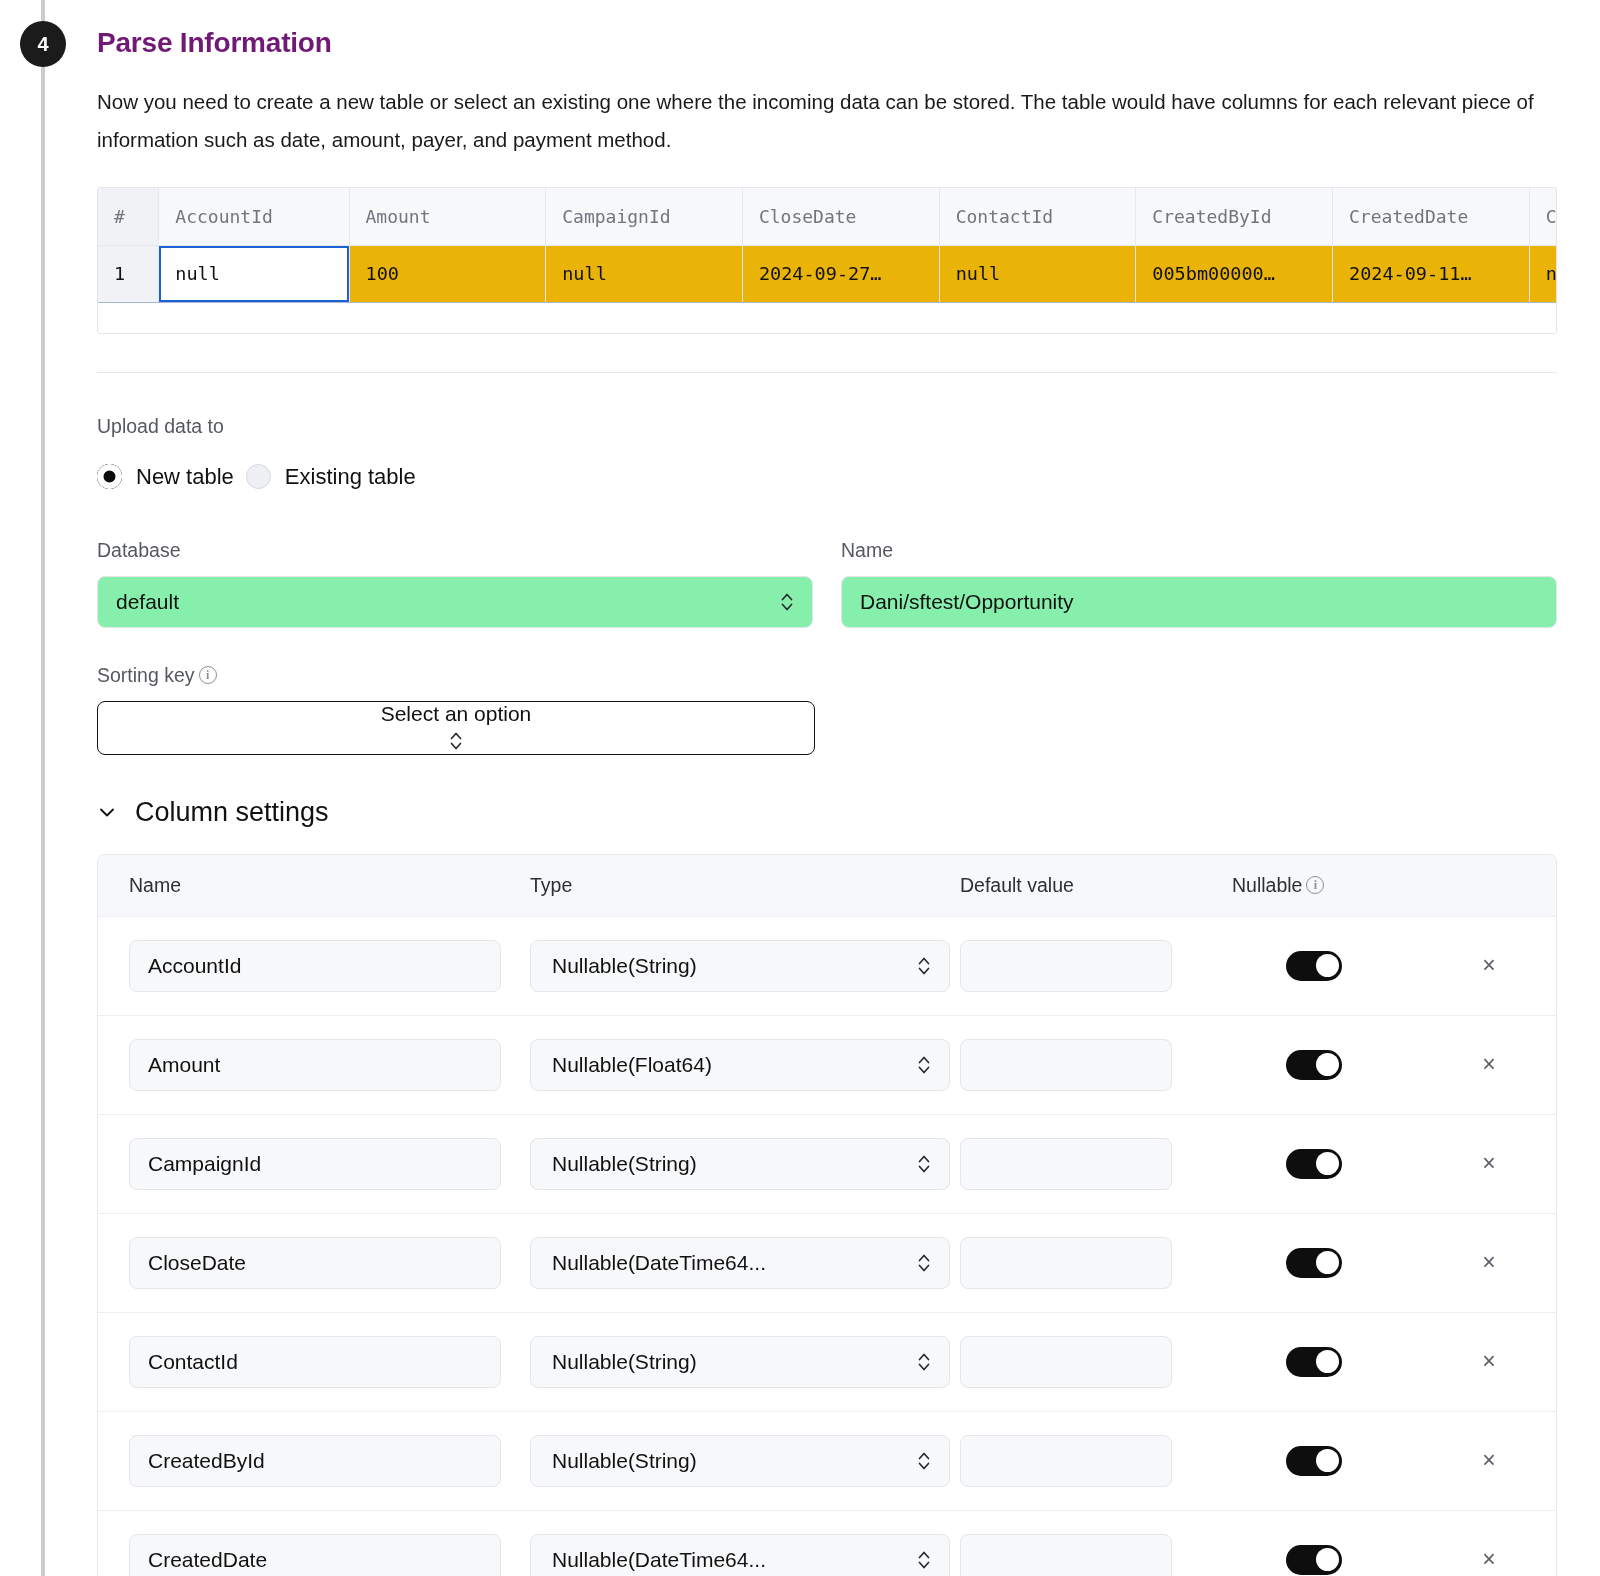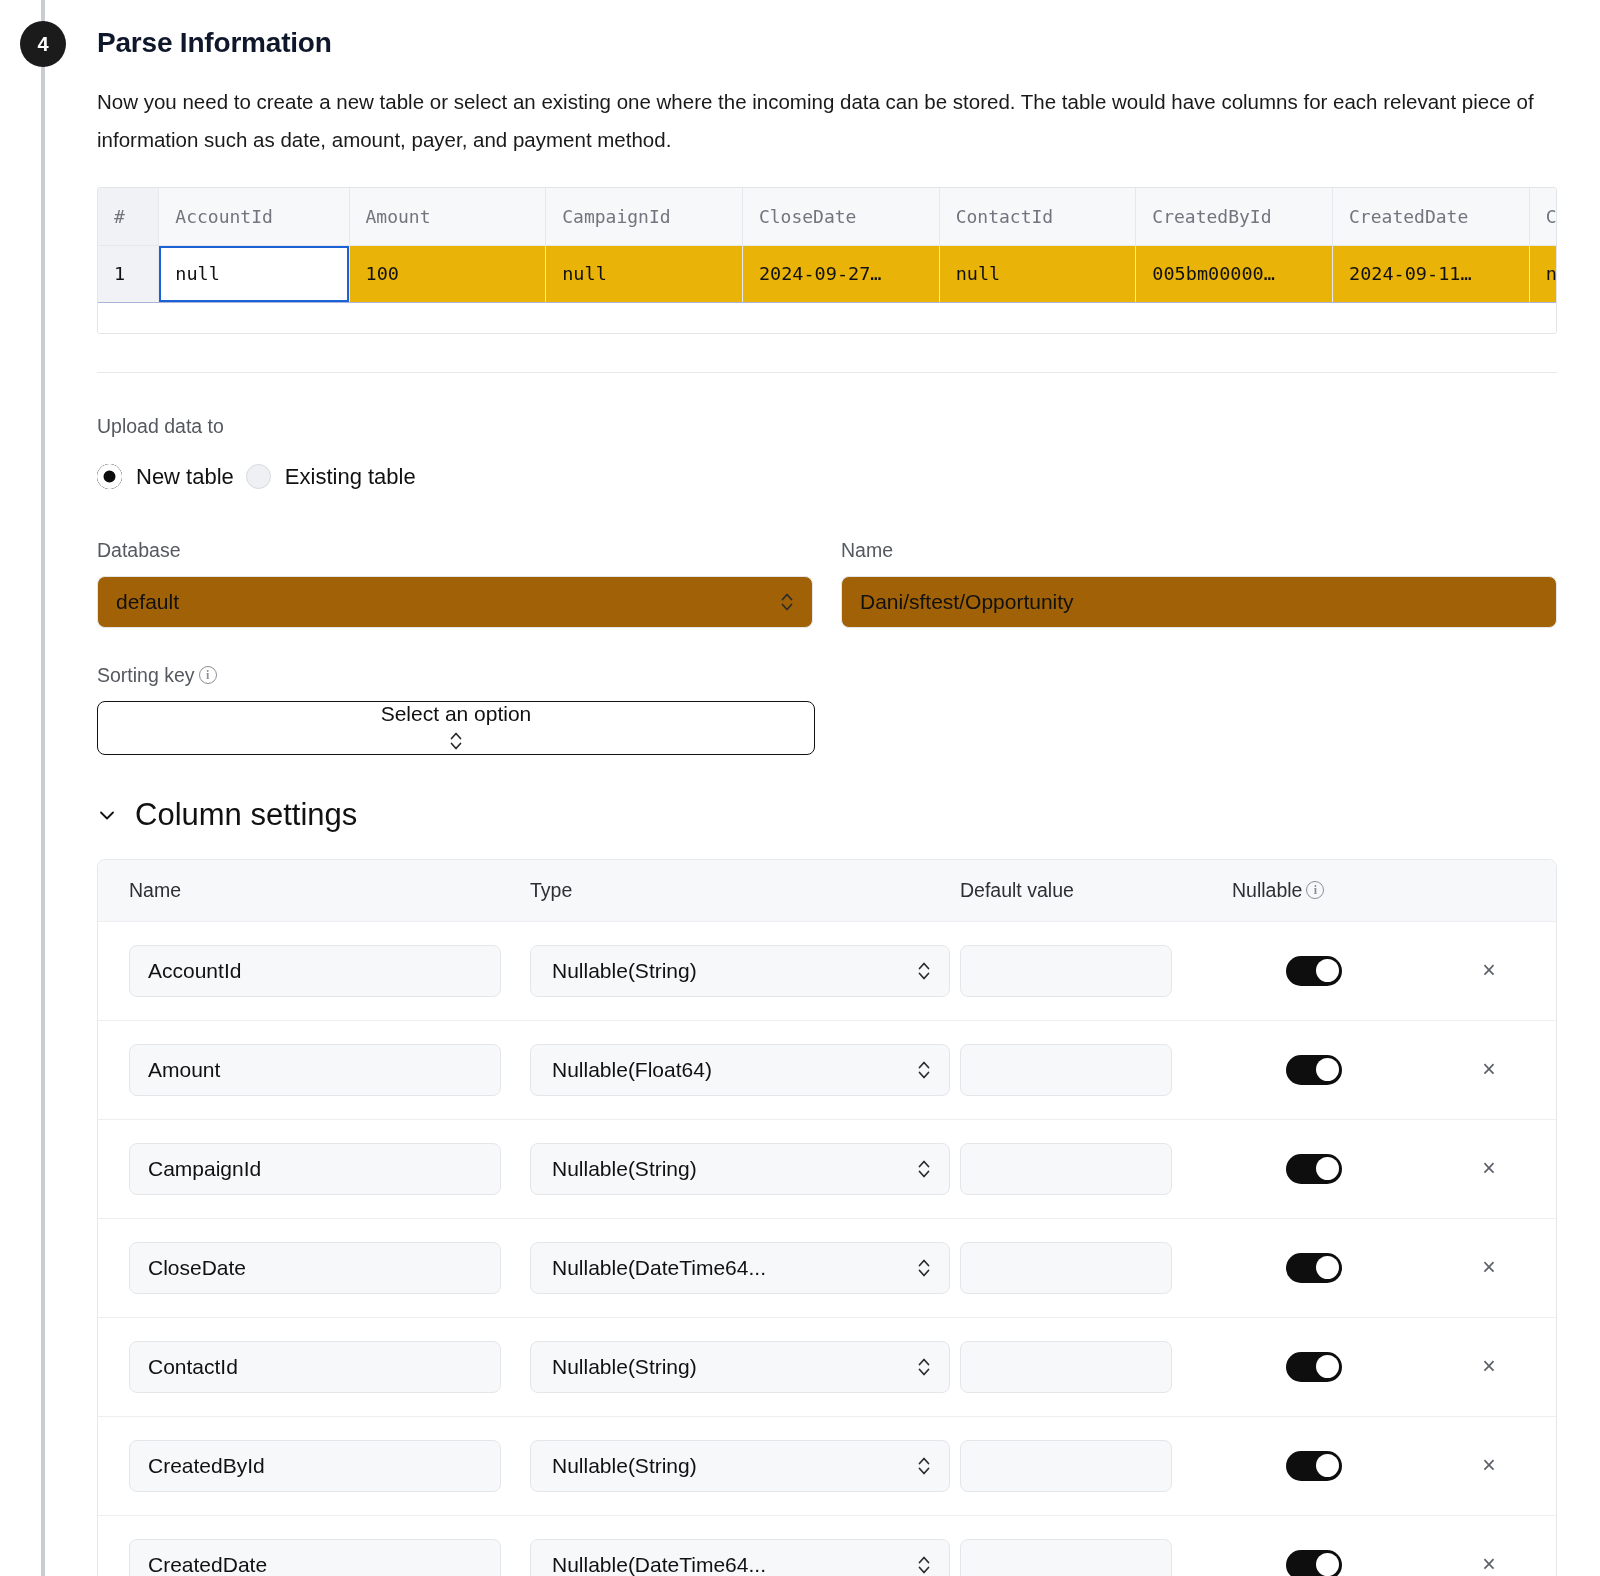--- a/index.html
+++ b/index.html
@@ -39,21 +39,21 @@
     position: absolute;
     left: 97px; top: 0;
     width: 1503px;
   }
 
   .page-title {
     font-size: 28px;
     font-weight: 700;
     letter-spacing: -0.2px;
     margin-top: 27px;
-    color: #0f172a;
+    color: #701a75;
   }
 
   .page-desc {
     margin-top: 24px;
     font-size: 20.5px;
     line-height: 38px;
     color: #1a1a1a;
     max-width: 1445px;
   }
 
@@ -167,21 +167,21 @@
     height: 52px;
     border-radius: 8px;
     display: flex;
     align-items: center;
     padding: 0 18px;
     font-size: 21px;
     color: #111111;
     position: relative;
   }
   .ctl.soft {
-    background: #a16207;
+    background: #86efac;
     border: 1px solid #e4e6ea;
   }
   .ctl.strong {
     background: #ffffff;
     border: 1.6px solid #121212;
     flex-direction: column;
   }
   .ctl .val { flex: 1; }
   .chev {
     width: 14px; height: 26px;
@@ -211,21 +211,21 @@
   
   .collapse-head {
     margin-top: 42px;
     display: flex; align-items: center; gap: 18px;
     cursor: pointer;
   }
   .collapse-chev {
     width: 20px; height: 20px; color: #111;
   }
   .collapse-title {
-    font-size: 31px;
+    font-size: 27px;
     color: #111111;
   }
 
   .cols-wrap {
     margin-top: 26px;
     width: 1460px;
     border: 1px solid #e6e8eb;
     border-top-left-radius: 8px;
     border-top-right-radius: 8px;
     background: #ffffff;

